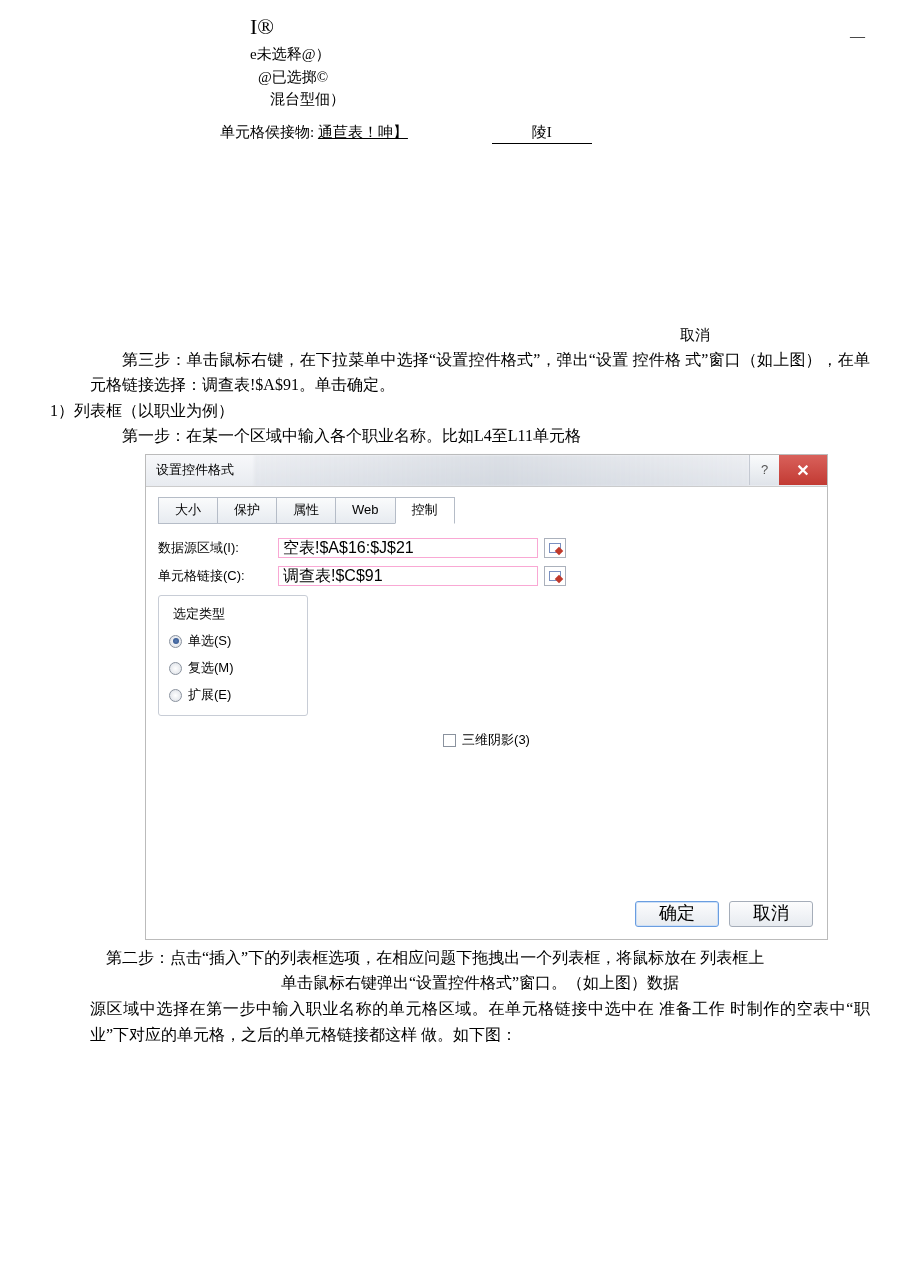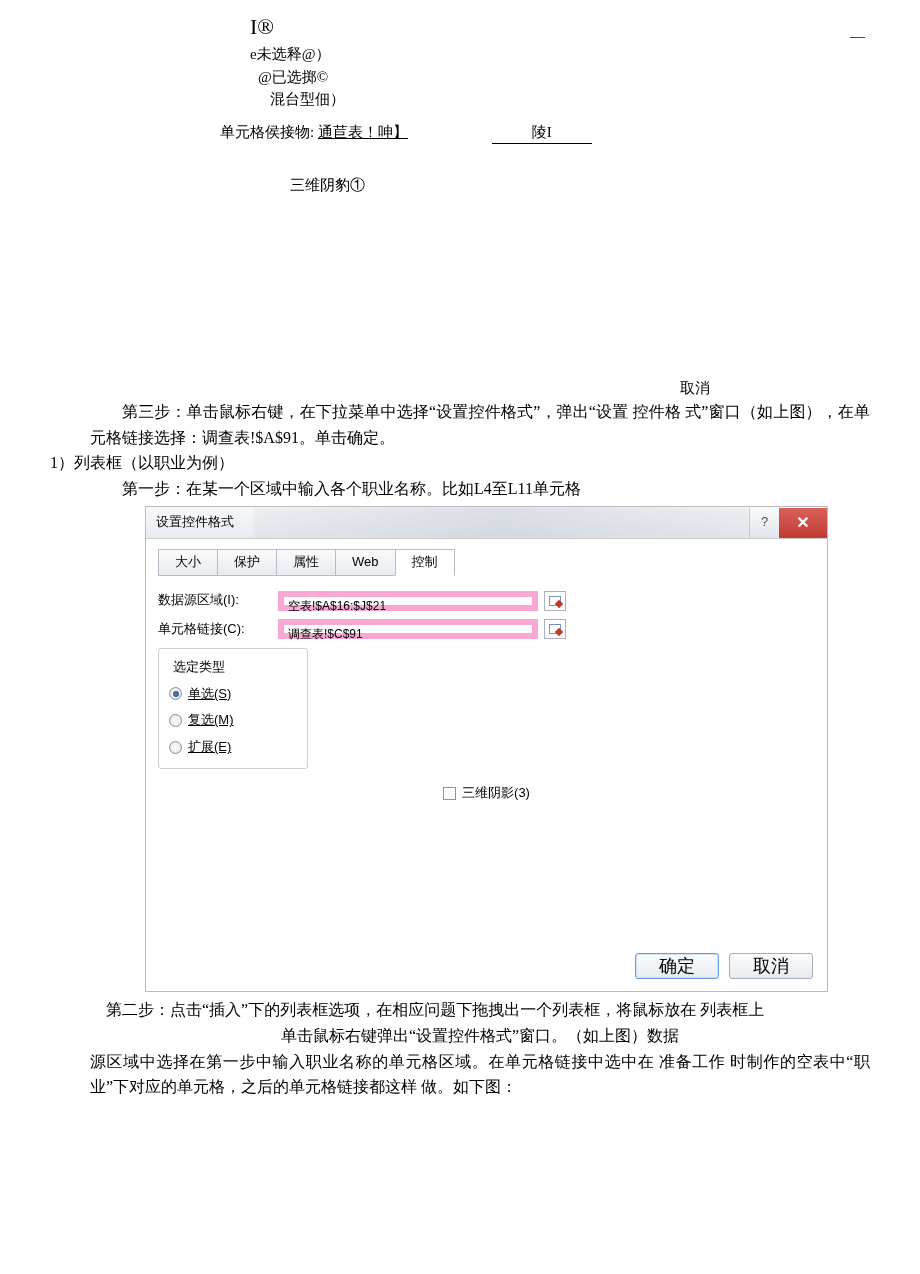--- a/index.html
+++ b/index.html
@@ -106,33 +106,32 @@
       margin-right: -1px;
       color: #000;
     }
     .tab.active {
       background: #fff;
       border-bottom: 1px solid #fff;
       position: relative;
     }
     .form-row {
       display: flex;
-      align-items: center;
       margin-bottom: 8px;
     }
     .form-label {
       width: 120px;
       text-align: left;
     }
     .form-input {
-      border: 6px solid #f9a8d4;
+      border: 1px solid #f9a8d4;
       height: 20px;
       width: 260px;
       padding: 0 4px;
-      font-size: 12px;
+      font-size: 16px;
       line-height: 18px;
       background: #fff;
     }
     .range-icon {
       width: 22px;
       height: 20px;
       border: 1px solid #abb1bc;
       margin-left: 6px;
       background: #fff;
       display: flex;
@@ -151,21 +150,20 @@
       width: 6px; height: 6px;
       background: #c0392b;
       transform: rotate(45deg);
     }
     .fieldset {
       border: 1px solid #c8cdd6;
       border-radius: 3px;
       margin-top: 6px;
       padding: 8px 10px 10px 10px;
       width: 150px;
-      text-decoration: underline;
     }
     .fieldset-legend {
       font-size: 13px;
       margin-top: -18px;
       background: #fff;
       display: inline-block;
       padding: 0 4px;
     }
     .radio-row {
       display: flex;
@@ -234,21 +232,20 @@
       <span class="dash-right">—</span>
     </div>
     <div class="top-bullet">e未选释@）</div>
     <div class="top-bullet" style="margin-left:8px">@已选掷©</div>
     <div class="top-bullet" style="margin-left:20px">混台型佃）</div>
     <div class="top-link-line">
       <span>单元格侯接物:</span>
       <span class="underline-text">通苣表！呻】</span>
       <span class="ling-box">陵I</span>
     </div>
-    <div class="shadow3d">三维阴豹①</div>
     <div class="cancel-text">取消</div>
   </div>
 
   <p class="para">第三步：单击鼠标右键，在下拉菜单中选择“设置控件格式”，弹出“设置 控件格 式”窗口（如上图），在单元格链接选择：调查表!$A$91。单击确定。</p>
   <p class="section-header">1）列表框（以职业为例）</p>
   <p class="para">第一步：在某一个区域中输入各个职业名称。比如L4至L11单元格</p>
 
   <div class="dialog-container">
     <div class="dialog-titlebar">
       <span>设置控件格式</span>

